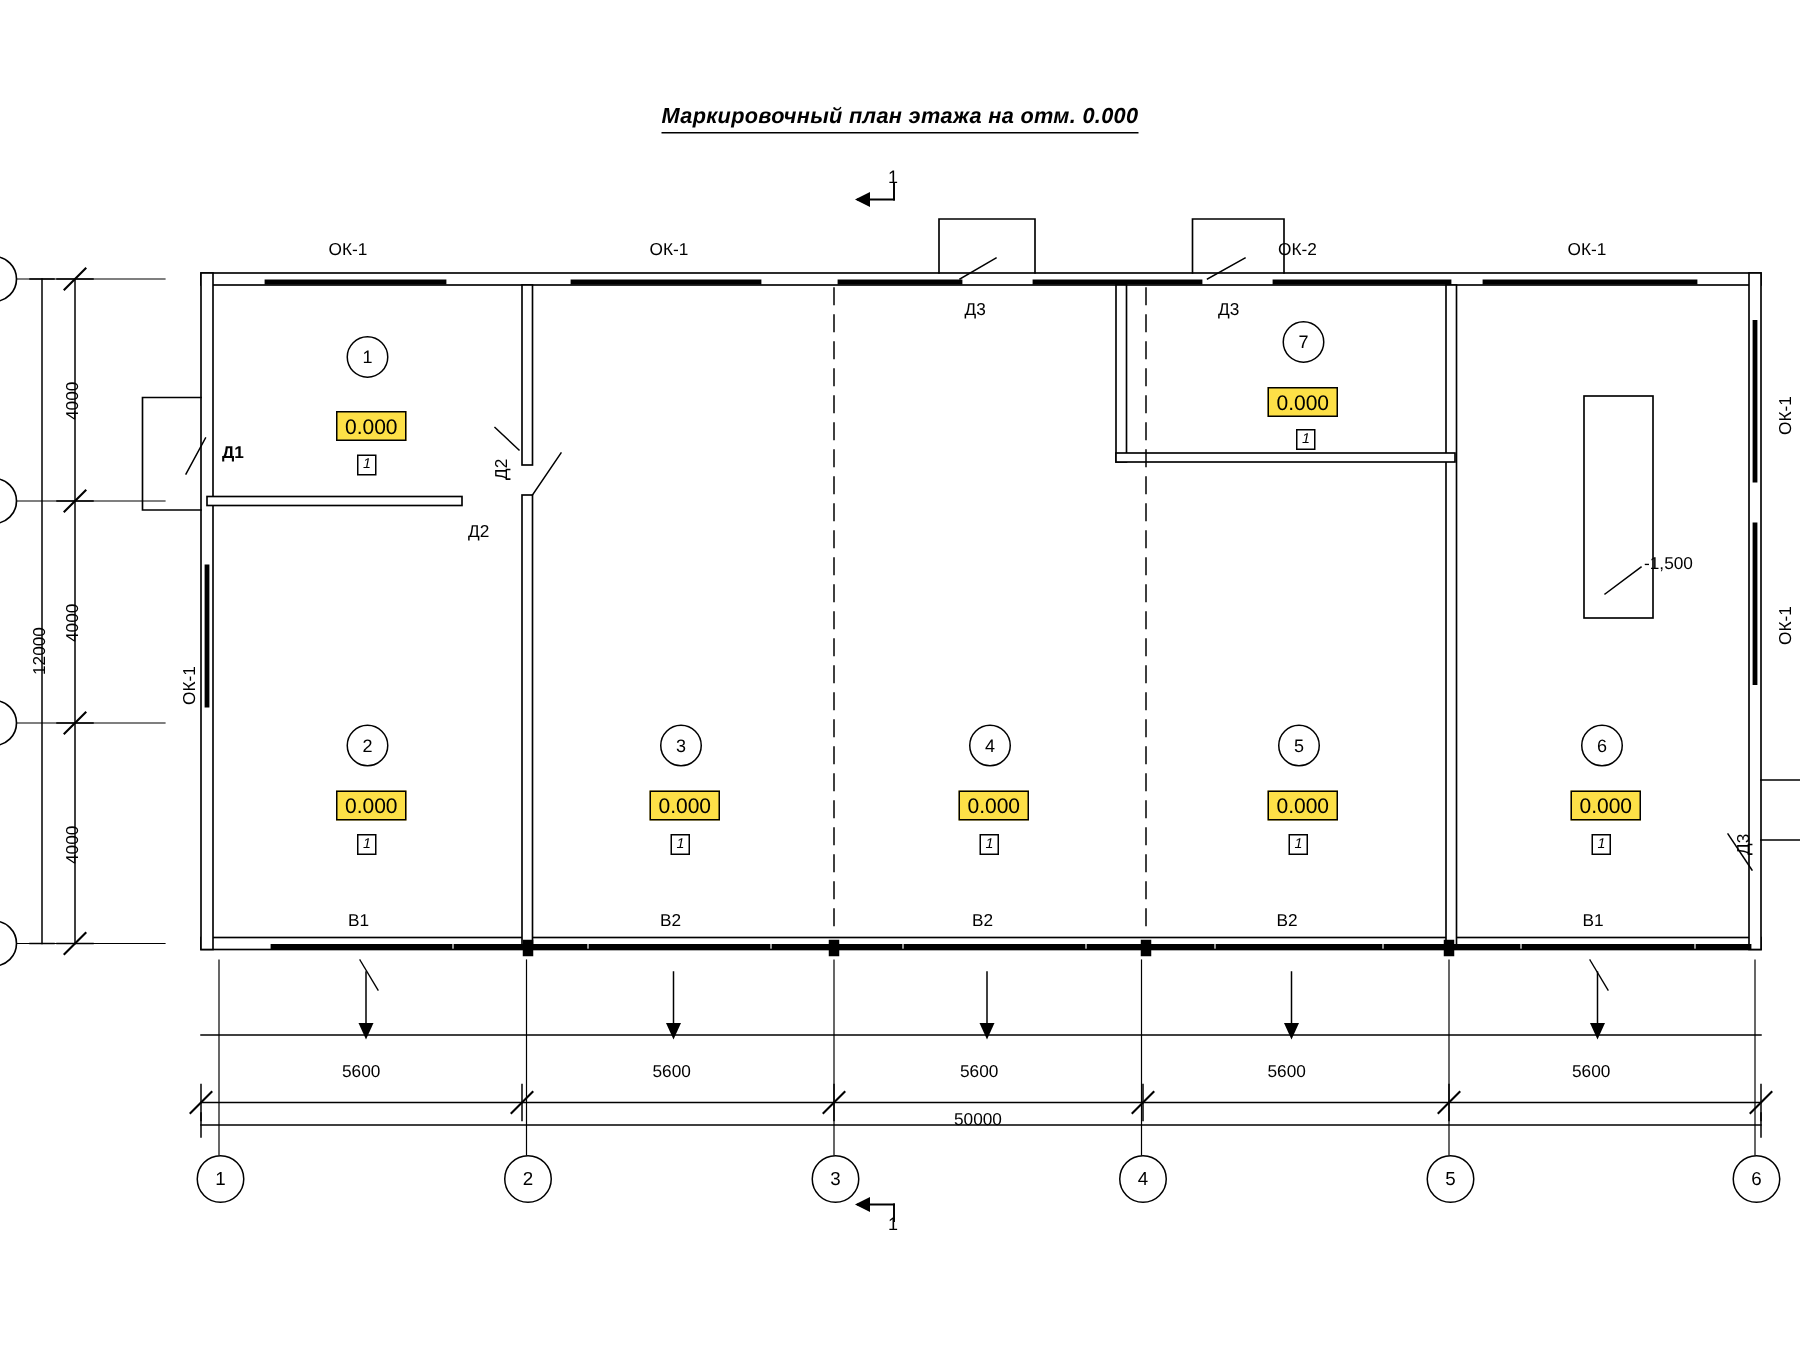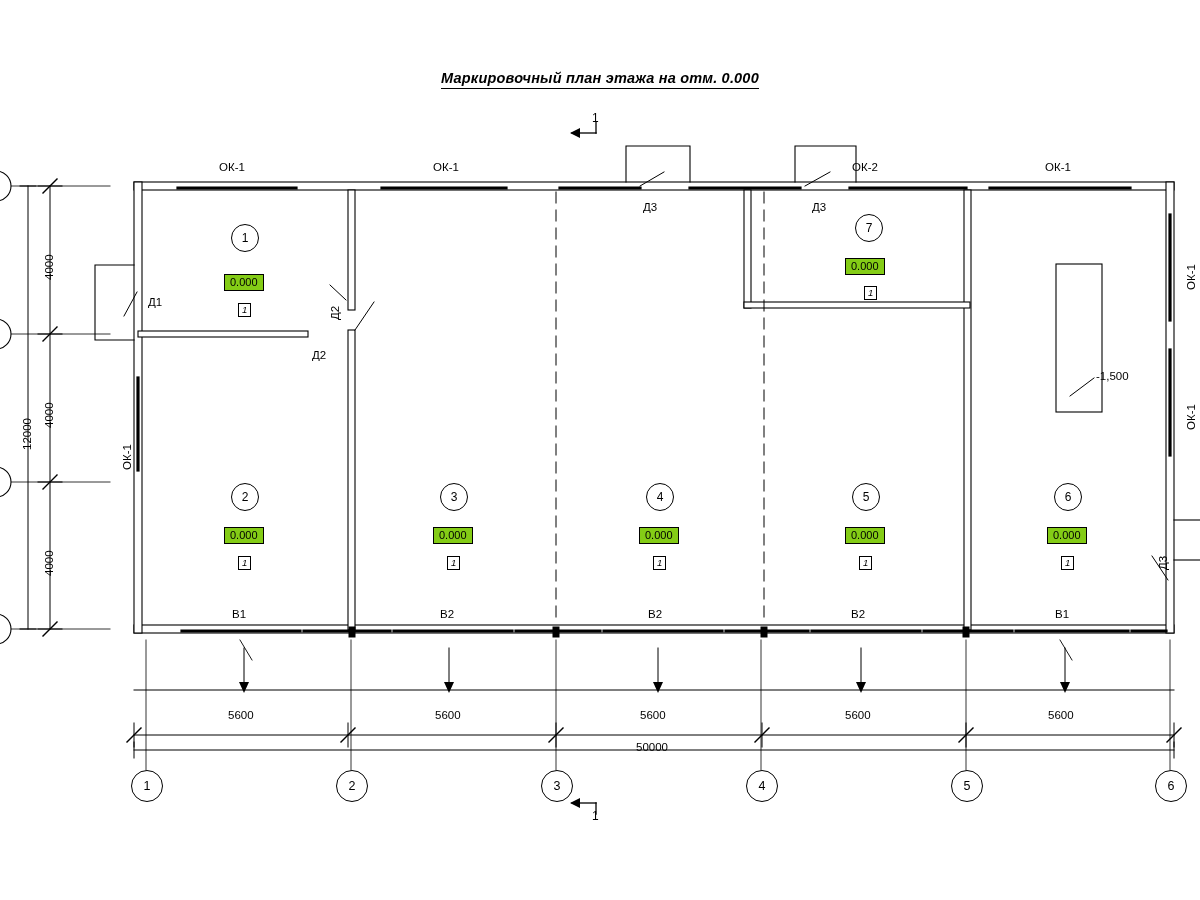--- a/index.html
+++ b/index.html
@@ -45,23 +45,23 @@
     font-size: 11.5px;
     white-space: nowrap;
     line-height: 1;
   }
   .lbl.rot {
     transform-origin: 0 0;
     transform: rotate(-90deg);
   }
   .boxed {
     position: absolute;
-    font-size: 11px;
+    font-size: 14px;
     border: 0.9px solid #000;
-    background: #84cc16;
+    background: #fde047;
     padding: 2px 5px;
     line-height: 1;
     white-space: nowrap;
   }
   .sqnum {
     position: absolute;
     font-size: 9.5px;
     border: 0.9px solid #000;
     background: #fff;
     padding: 1px 3px;
@@ -288,21 +288,21 @@
   </svg>
 
   <div class="lbl" style="left:219px; top:162px;">ОК-1</div>
   <div class="lbl" style="left:433px; top:162px;">ОК-1</div>
   <div class="lbl" style="left:852px; top:162px;">ОК-2</div>
   <div class="lbl" style="left:1045px; top:162px;">ОК-1</div>
 
   <div class="lbl" style="left:643px; top:202px;">Д3</div>
   <div class="lbl" style="left:812px; top:202px;">Д3</div>
 
-  <div class="lbl" style="left:148px; top:297px;">Д1</div>
+  <div class="lbl" style="left:148px; top:297px;font-weight:bold;">Д1</div>
   <div class="lbl rot" style="left:330px; top:320px;">Д2</div>
   <div class="lbl" style="left:312px; top:350px;">Д2</div>
   <div class="lbl rot" style="left:122px; top:470px;">ОК-1</div>
 
   <div class="lbl rot" style="left:1186px; top:290px;">ОК-1</div>
   <div class="lbl rot" style="left:1186px; top:430px;">ОК-1</div>
   <div class="lbl rot" style="left:1158px; top:570px;">Д3</div>
 
   <div class="circnum" style="left:231px; top:224px;">1</div>
   <div class="boxed" style="left:224px; top:274px;">0.000</div>

